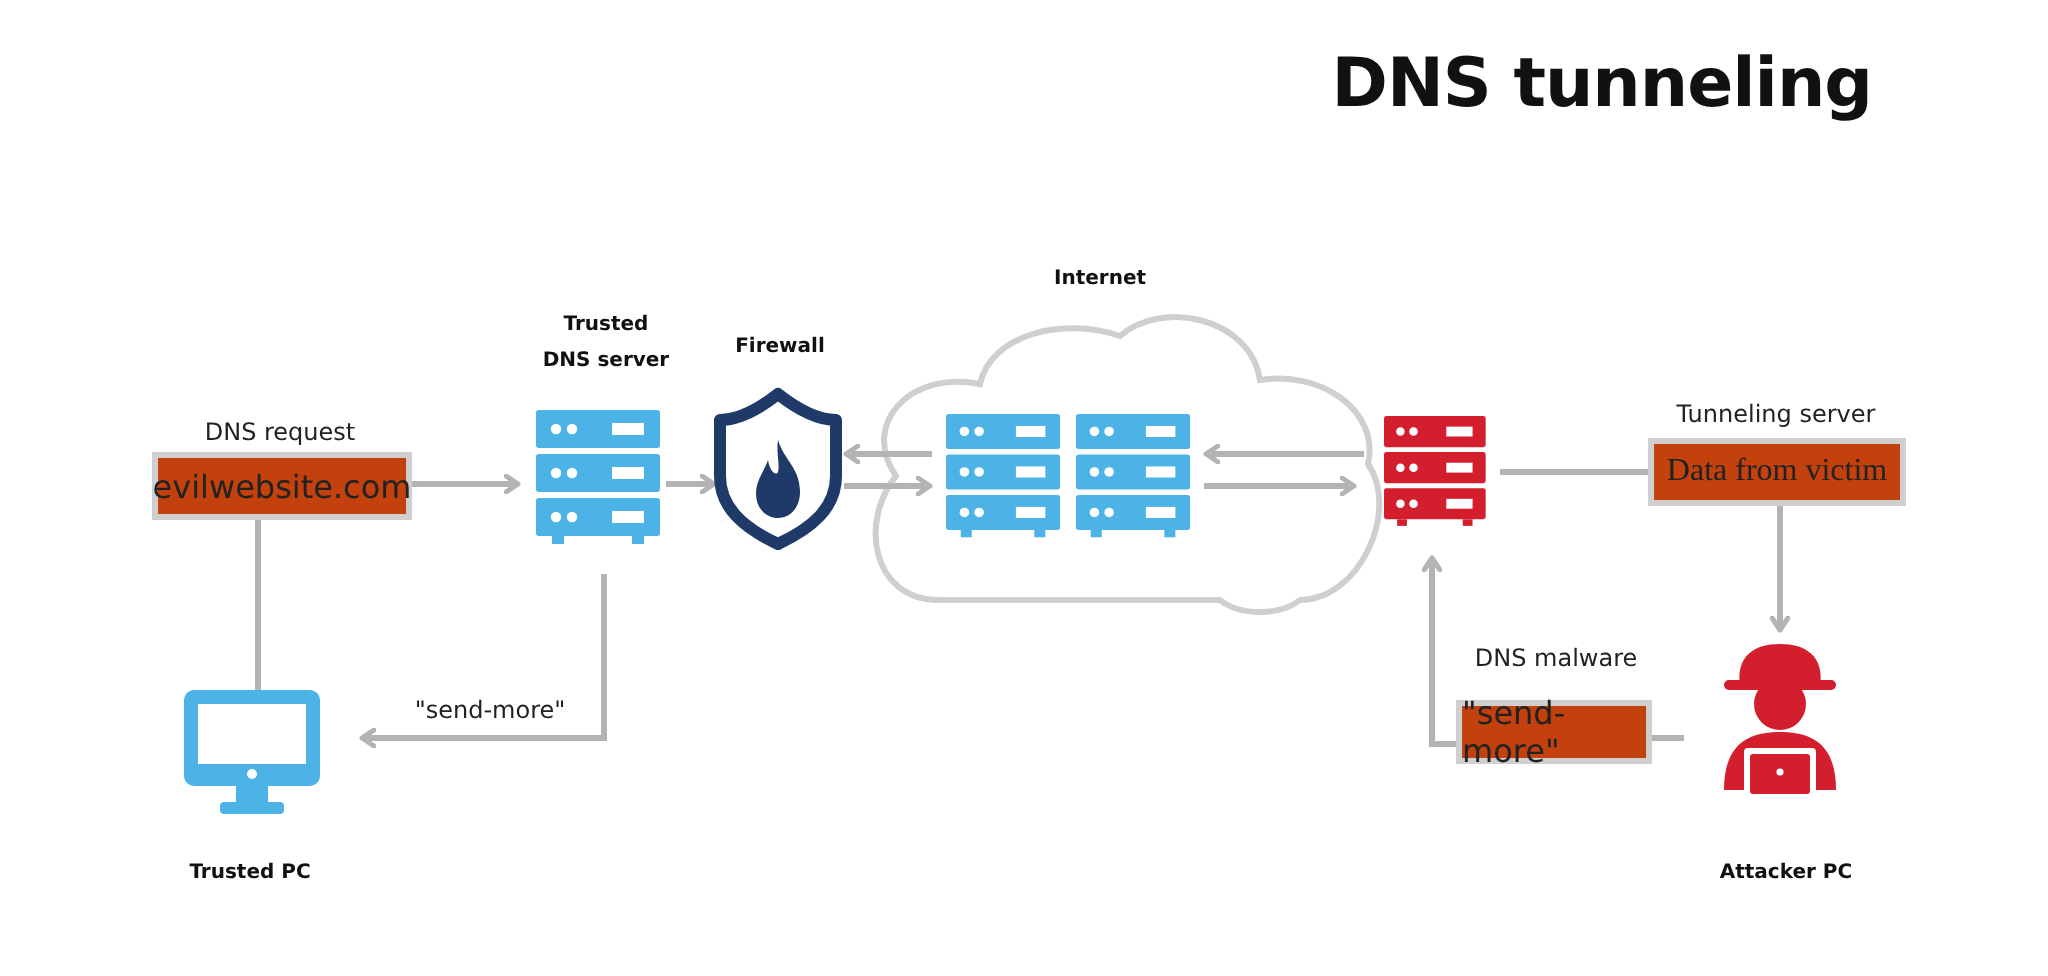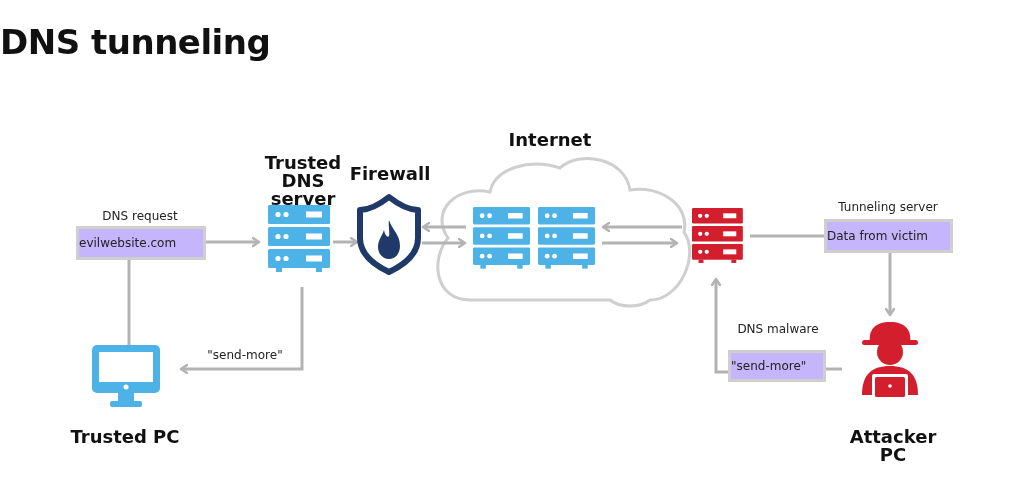--- a/index.html
+++ b/index.html
@@ -1,25 +1,25 @@
 <!DOCTYPE html>
 <html><head>
 <meta charset="utf-8">
 <style>
   html, body { margin: 0; padding: 0; background: #ffffff; }
   body { width: 1024px; height: 488px; position: relative; overflow: hidden;
          font-family: "DejaVu Sans", sans-serif; color: #1a1a1a; }
   .abs { position: absolute; }
-  .title { left: 0; width: 936px; top: 22px; text-align: left;
+  .title { left: 0; width: 936px; top: 22px; text-align: right;
            font-size: 34px; font-weight: bold; letter-spacing: -0.5px; color: #111; }
-  .node-label { font-size: 18px; font-weight: bold; text-align: center; line-height: 18px; color: #111; }
+  .node-label { font-size: 10px; font-weight: bold; text-align: center; line-height: 18px; color: #111; }
   .small-label { font-size: 12px; color: #222; text-align: center; }
-  .box { border: 3px solid #cfcfcf; background: #c4b5fd; box-sizing: border-box;
-         display: flex; align-items: center; 
-         font-size: 12px; color: #222; }
+  .box { border: 3px solid #cfcfcf; background: #c2410c; box-sizing: border-box;
+         display: flex; align-items: center; justify-content: center;
+         font-size: 16px; color: #222; }
   svg.layer { position: absolute; left: 0; top: 0; }
 </style>
 </head>
 <body>
 
 <div class="abs title">DNS tunneling</div>
 
 <svg class="layer" width="1024" height="488" viewBox="0 0 1024 488">
   <defs>
     <marker id="arrow" markerWidth="10" markerHeight="10" refX="6" refY="5" orient="auto" markerUnits="userSpaceOnUse">
@@ -123,20 +123,20 @@
 <div class="abs node-label" style="left:838px; top:428px; width:110px;">Attacker PC</div>
 
 <div class="abs small-label" style="left:75px; top:209px; width:130px;">DNS request</div>
 <div class="abs box" style="left:76px; top:226px; width:130px; height:34px;">
   <span>evilwebsite.com</span>
 </div>
 
 <div class="abs small-label" style="left:200px; top:348px; width:90px;">"send-more"</div>
 
 <div class="abs small-label" style="left:818px; top:200px; width:140px;">Tunneling server</div>
-<div class="abs box" style="left:824px; top:219px; width:129px; height:34px;">
+<div class="abs box" style="left:824px; top:219px; width:129px; height:34px;font-family:Liberation Serif, serif;">
   <span>Data from victim</span>
 </div>
 
 <div class="abs small-label" style="left:728px; top:322px; width:100px;">DNS malware</div>
 <div class="abs box" style="left:728px; top:350px; width:98px; height:32px;">
   <span>"send-more"</span>
 </div>
 
 </body></html>

